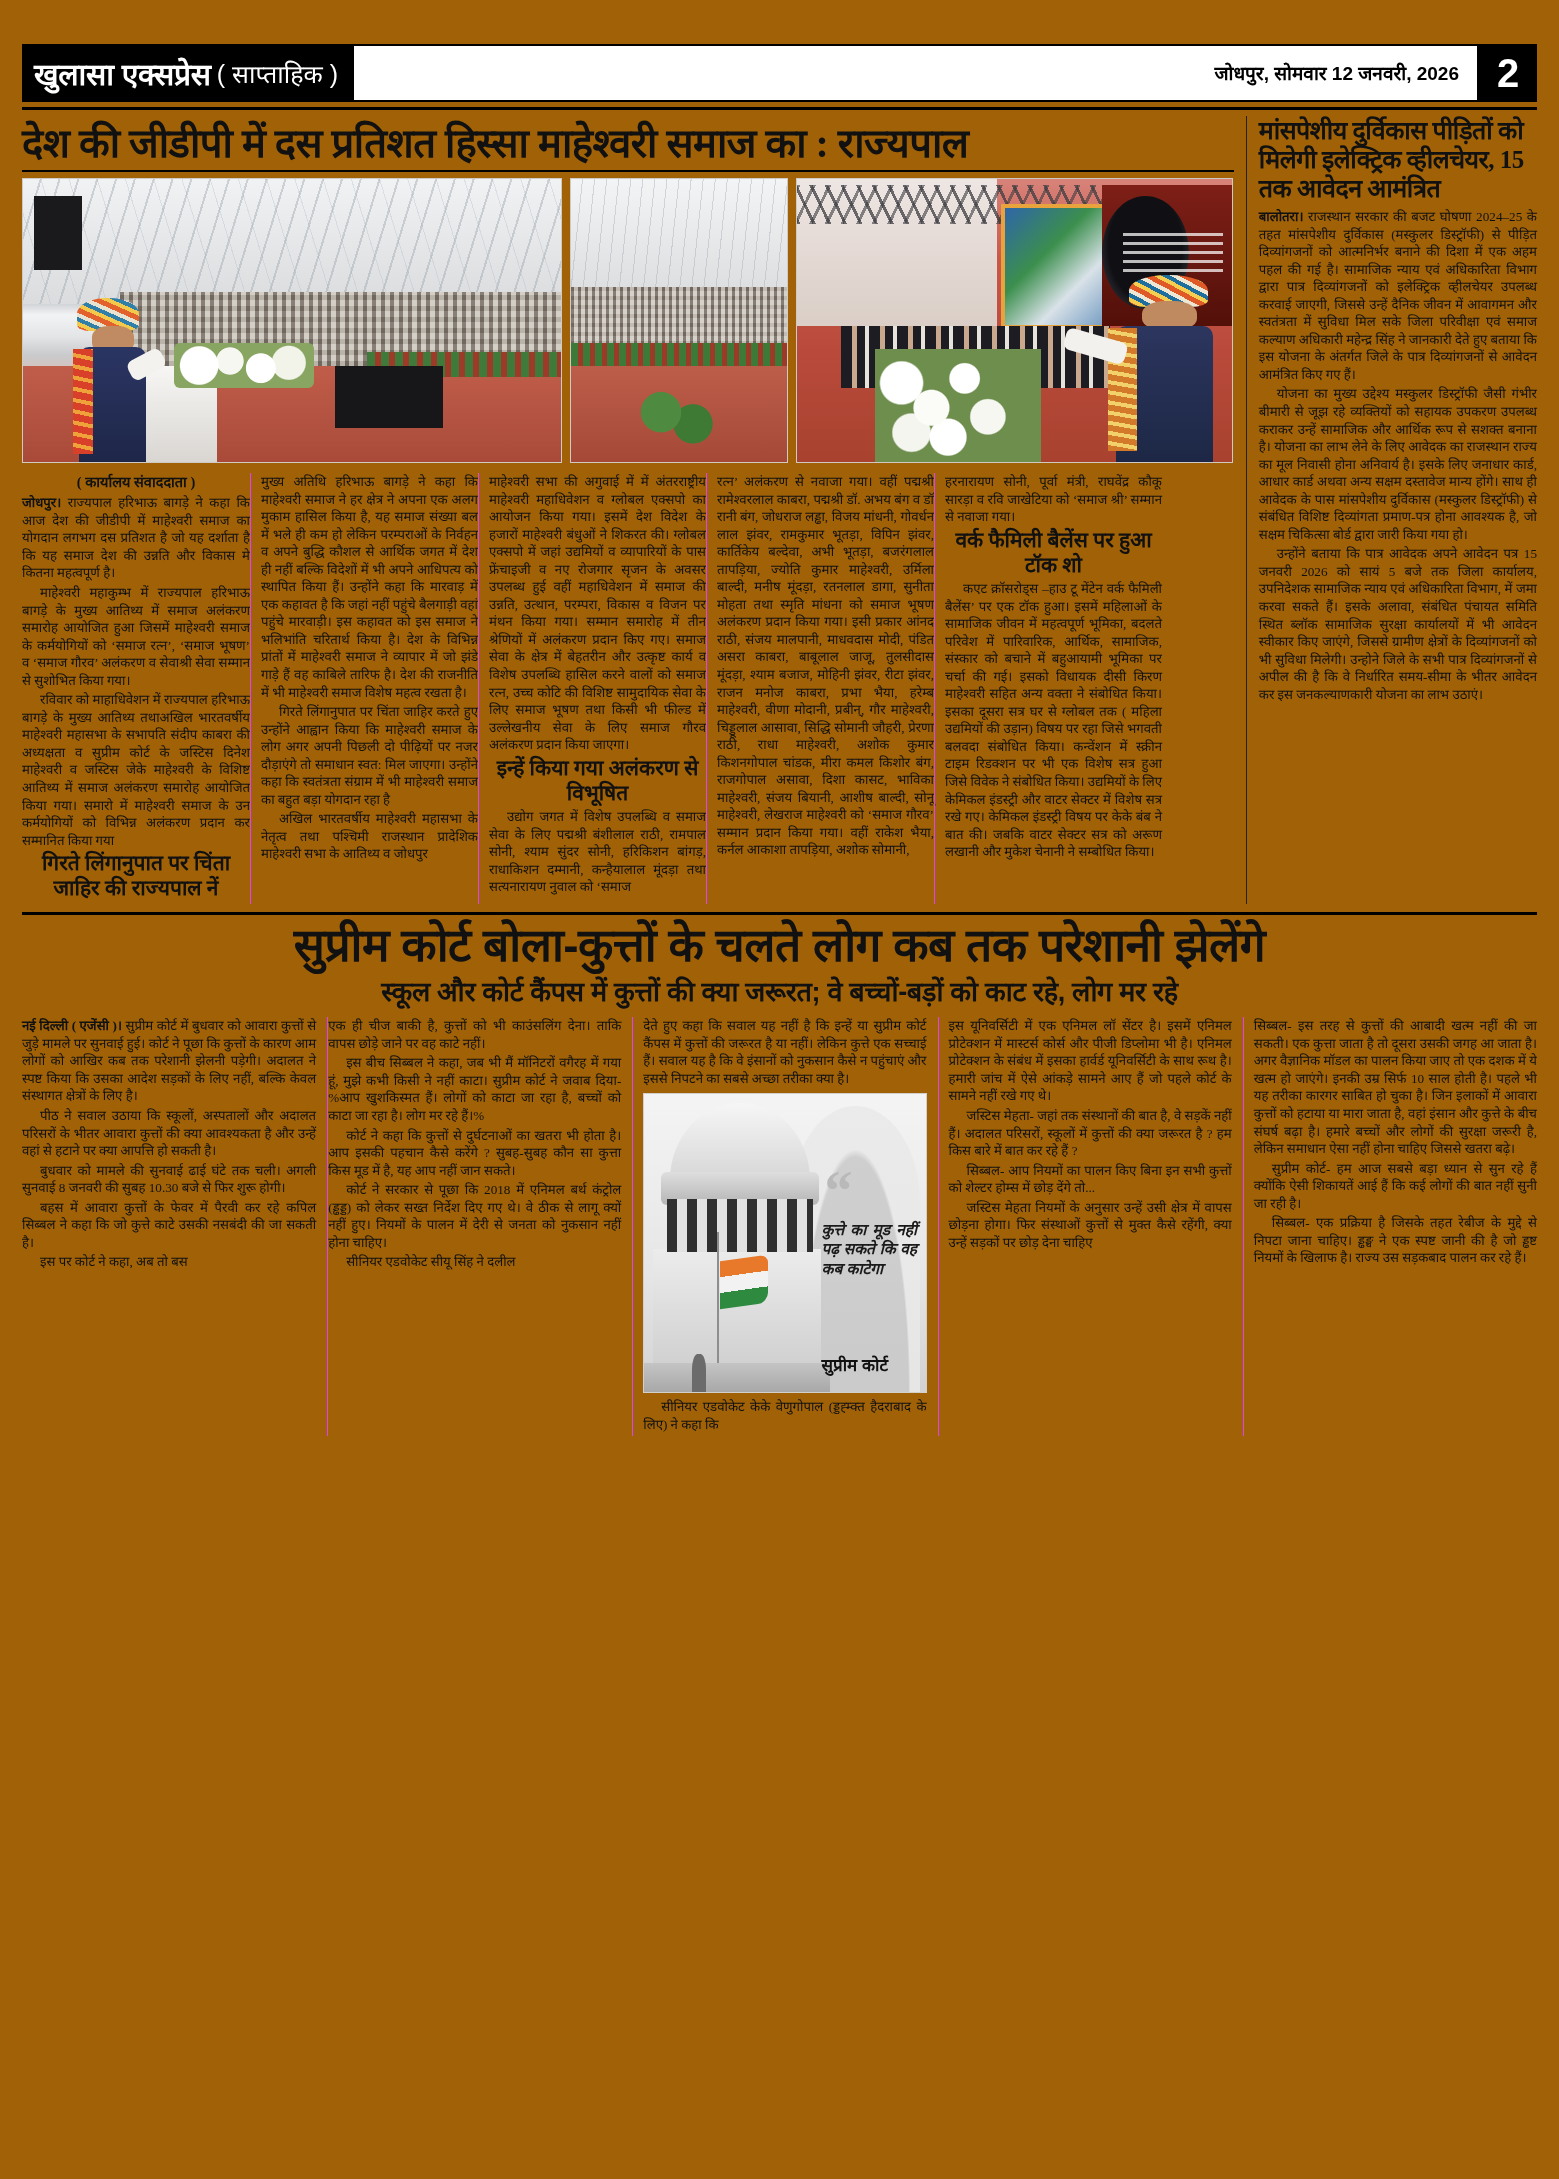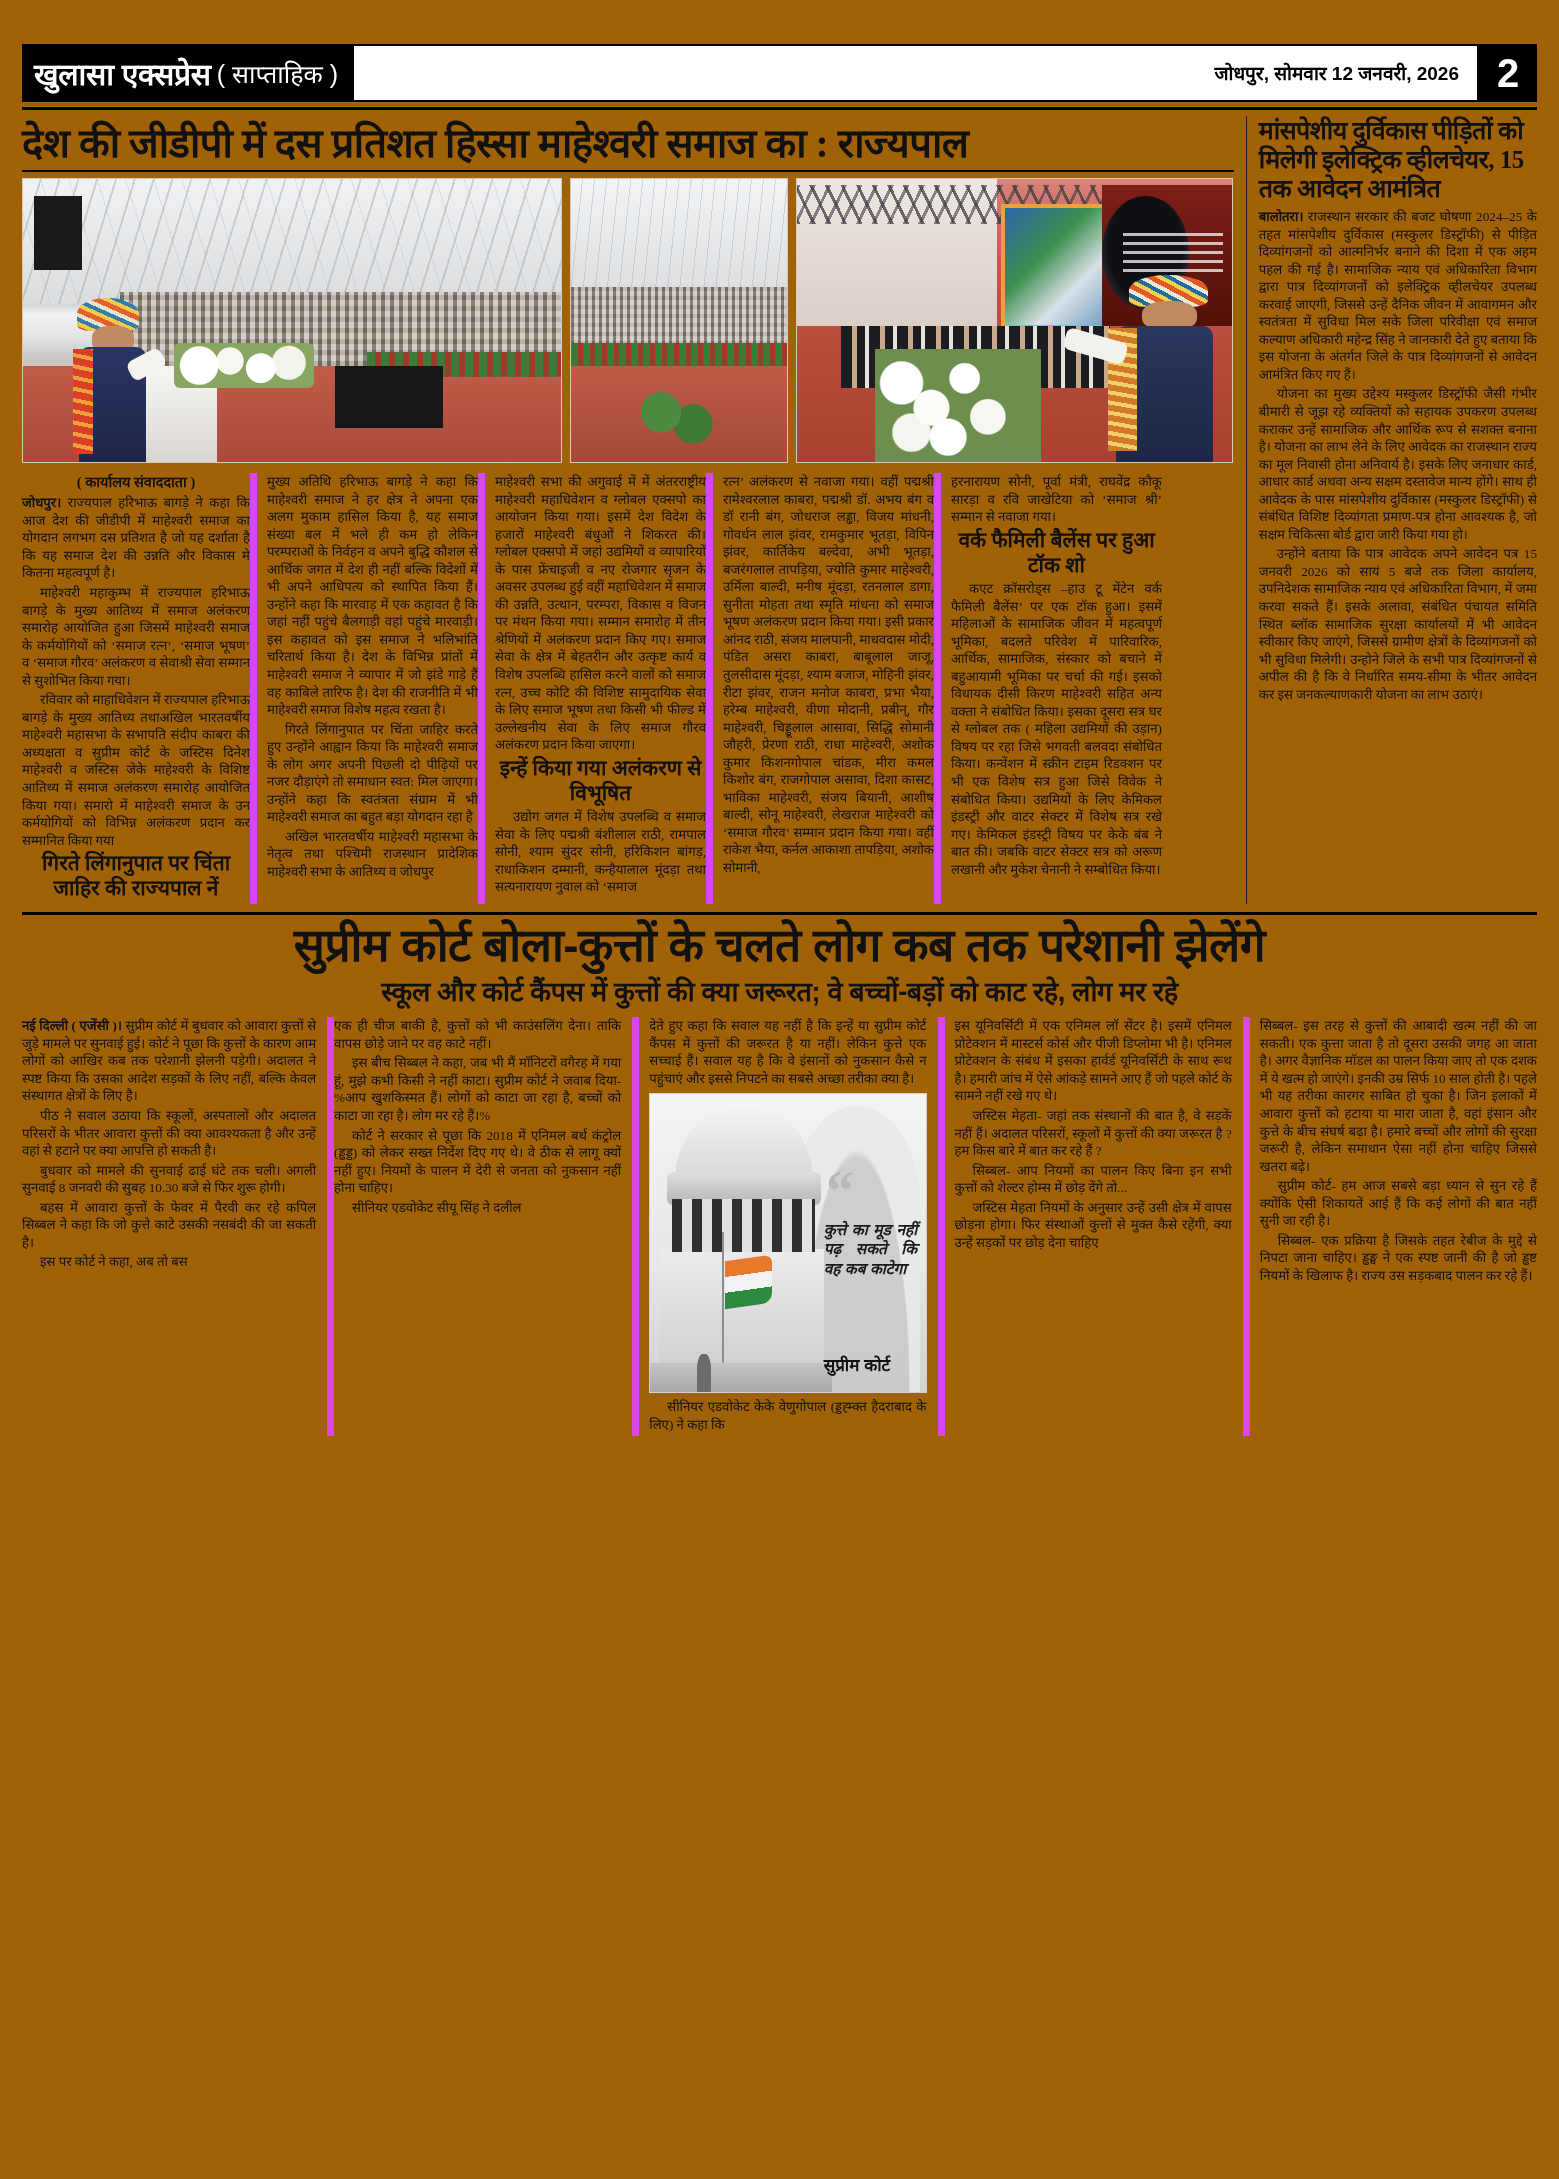--- a/index.html
+++ b/index.html
@@ -260,21 +260,21 @@
   .cols { display:flex; }
   .col { font-size: 13.2px; line-height: 1.33; text-align: justify; hyphens:auto;}
   .col p { margin: 0 0 2px 0; text-indent: 18px; }
   .col p.first { text-indent: 0; }
   .dateline { font-weight: bold; }
   .office-line { font-weight: bold; text-align:center; text-indent:0 !important; font-size:14.5px; }
   .subhead {
     font-weight: bold; text-align:center; font-size: 21px;
     margin: 3px 0 2px 0; text-indent:0 !important; line-height:1.2;
   }
-  .vsep { border-left: 7px solid #d946ef; }
+  .vsep { border-left: 1px solid #d946ef; }
 
   .tl-col { width: 228px; }
   .tr-col { width: 100%; }
 
   
   .lower { margin-top: 8px; }
   .big-rule { height: 3px; background:#000; margin: 4px 0 6px; }
   .headline-2 {
     font-family: "Liberation Sans", sans-serif;
     font-size: 46px;
@@ -481,20 +481,21 @@
         <p class="first"><span class="dateline">नई दिल्ली ( एजेंसी )।</span> <span>सुप्रीम कोर्ट में बुधवार को आवारा कुत्तों से जुड़े मामले पर सुनवाई हुई। कोर्ट ने पूछा कि कुत्तों के कारण आम लोगों को आखिर कब तक परेशानी झेलनी पड़ेगी। अदालत ने स्पष्ट किया कि उसका आदेश सड़कों के लिए नहीं, बल्कि केवल संस्थागत क्षेत्रों के लिए है।</span></p>
         <p>पीठ ने सवाल उठाया कि स्कूलों, अस्पतालों और अदालत परिसरों के भीतर आवारा कुत्तों की क्या आवश्यकता है और उन्हें वहां से हटाने पर क्या आपत्ति हो सकती है।</p>
         <p>बुधवार को मामले की सुनवाई ढाई घंटे तक चली। अगली सुनवाई 8 जनवरी की सुबह 10.30 बजे से फिर शुरू होगी।</p>
         <p>बहस में आवारा कुत्तों के फेवर में पैरवी कर रहे कपिल सिब्बल ने कहा कि जो कुत्ते काटे उसकी नसबंदी की जा सकती है।</p>
         <p>इस पर कोर्ट ने कहा, अब तो बस</p>
       </div>
 
       <div class="col lw-col vsep" style="padding-left:0">
         <p class="first">एक ही चीज बाकी है, कुत्तों को भी काउंसलिंग देना। ताकि वापस छोड़े जाने पर वह काटे नहीं।</p>
         <p>इस बीच सिब्बल ने कहा, जब भी मैं मॉनिटरों वगैरह में गया हूं, मुझे कभी किसी ने नहीं काटा। सुप्रीम कोर्ट ने जवाब दिया- %आप खुशकिस्मत हैं। लोगों को काटा जा रहा है, बच्चों को काटा जा रहा है। लोग मर रहे हैं।%</p>
+        <p>कोर्ट ने कहा कि कुत्तों से दुर्घटनाओं का खतरा भी होता है। आप इसकी पहचान कैसे करेंगे ? सुबह-सुबह कौन सा कुत्ता किस मूड में है, यह आप नहीं जान सकते।</p>
         <p>कोर्ट ने सरकार से पूछा कि 2018 में एनिमल बर्थ कंट्रोल (ड्ढड्ड) को लेकर सख्त निर्देश दिए गए थे। वे ठीक से लागू क्यों नहीं हुए। नियमों के पालन में देरी से जनता को नुकसान नहीं होना चाहिए।</p>
         <p>सीनियर एडवोकेट सीयू सिंह ने दलील</p>
       </div>
 
       <div class="col lw-col vsep" style="padding-left:10px">
         <p class="first">देते हुए कहा कि सवाल यह नहीं है कि इन्हें या सुप्रीम कोर्ट कैंपस में कुत्तों की जरूरत है या नहीं। लेकिन कुत्ते एक सच्चाई हैं। सवाल यह है कि वे इंसानों को नुकसान कैसे न पहुंचाएं और इससे निपटने का सबसे अच्छा तरीका क्या है।</p>
 
         <div class="quote-block">
           <div class="qb-sky"></div>
           <div class="qb-arch"></div>

